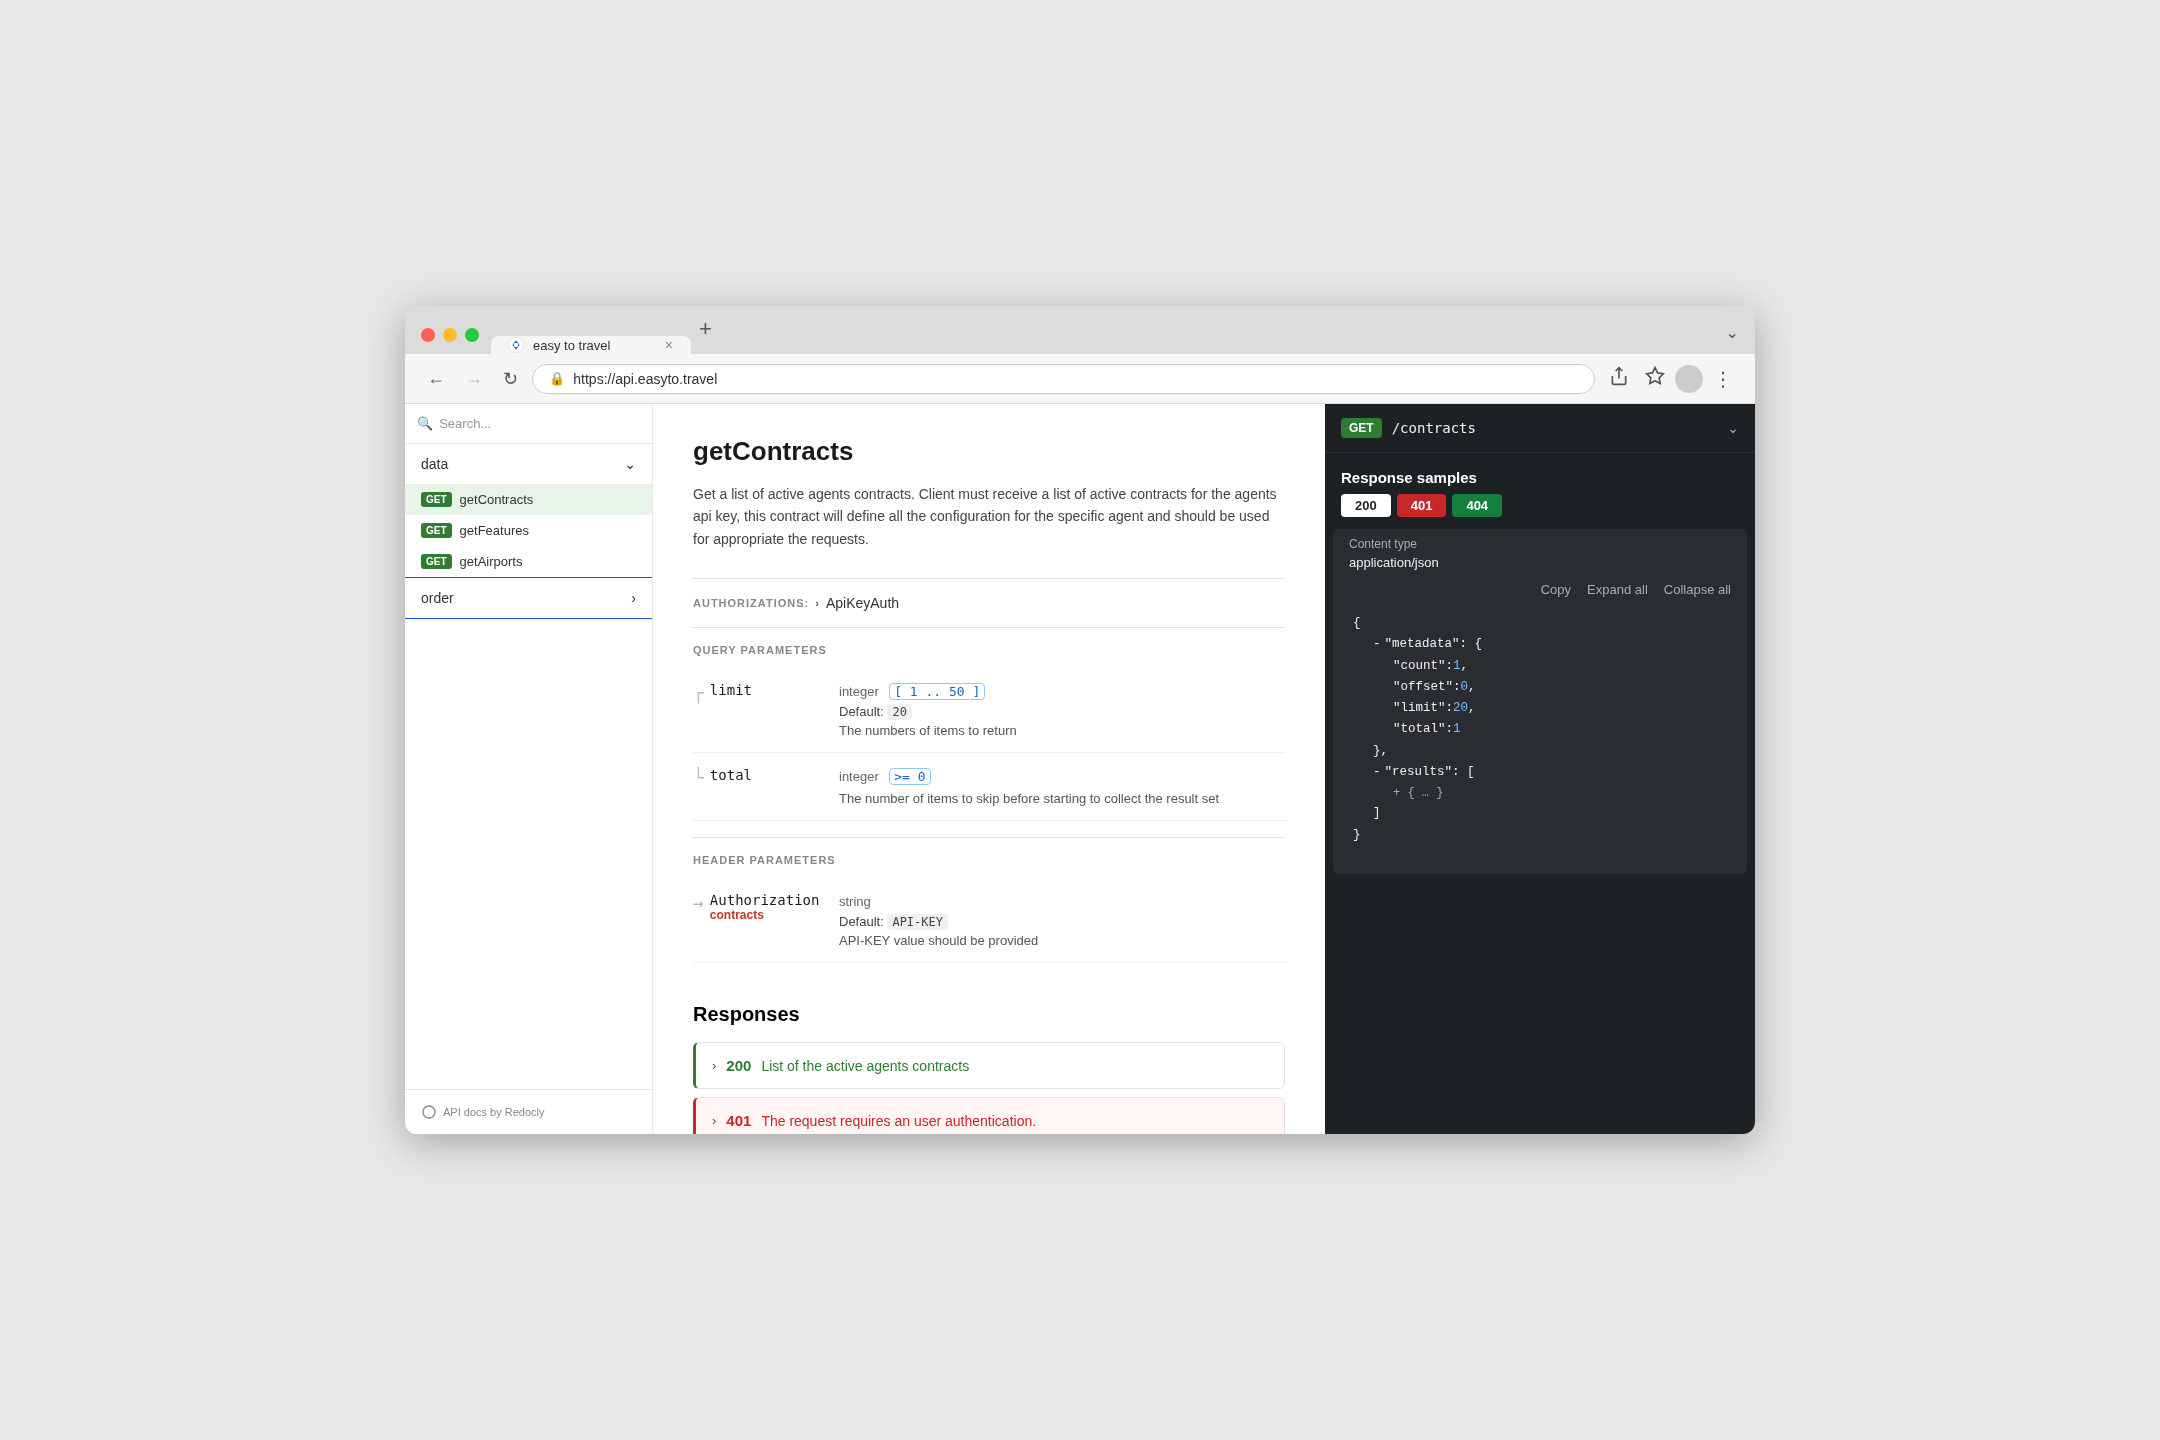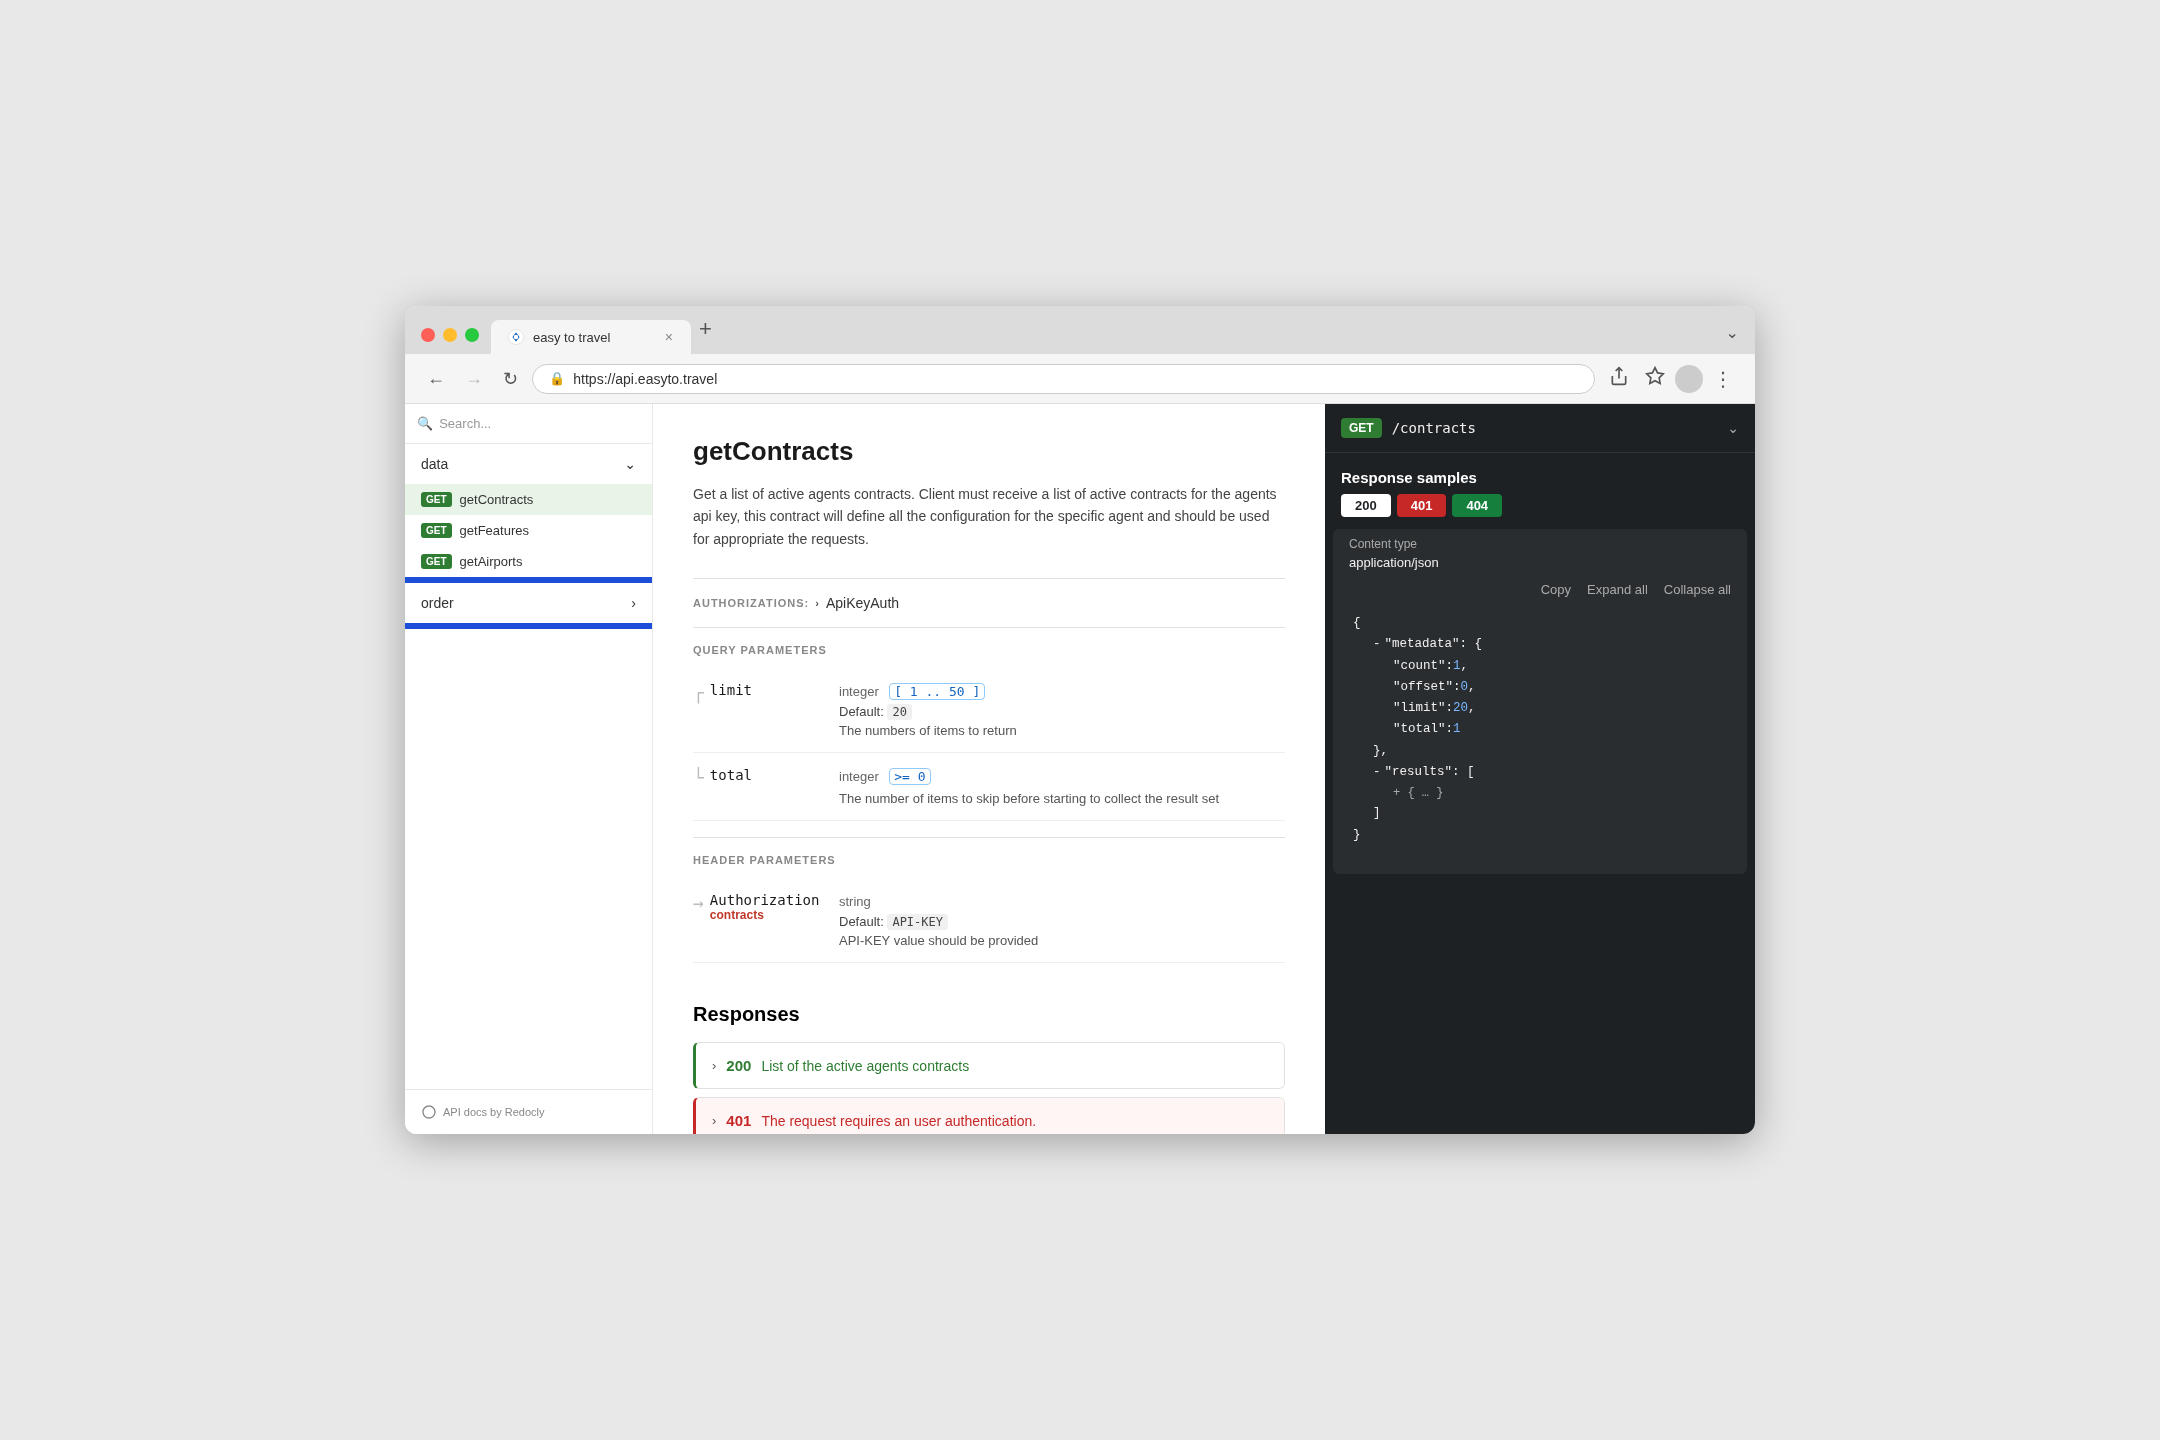--- a/index.html
+++ b/index.html
@@ -37,21 +37,21 @@
       width: 14px;
       height: 14px;
       border-radius: 50%;
     }
     .traffic-light.red { background: #ff5f56; }
     .traffic-light.yellow { background: #ffbd2e; }
     .traffic-light.green { background: #27c93f; }
     .tab {
       background: #f5f5f5;
       border-radius: 8px 8px 0 0;
-      padding: 8px 16px;
+      padding: 0 16px;
       display: flex;
       align-items: center;
       gap: 8px;
       font-size: 13px;
       color: #333;
       min-width: 200px;
       max-width: 260px;
     }
     .tab-icon {
       width: 18px;
@@ -154,21 +154,21 @@
       align-items: center;
       gap: 6px;
       color: #999;
       font-size: 13px;
     }
     .sidebar-nav {
       flex: 1;
       overflow-y: auto;
     }
     .sidebar-group {
-      border-bottom: 6px solid #1d4ed8;
+      border-bottom: 1px solid #1d4ed8;
     }
     .sidebar-group-header {
       padding: 12px 16px;
       display: flex;
       align-items: center;
       justify-content: space-between;
       font-size: 14px;
       color: #333;
       cursor: pointer;
     }

